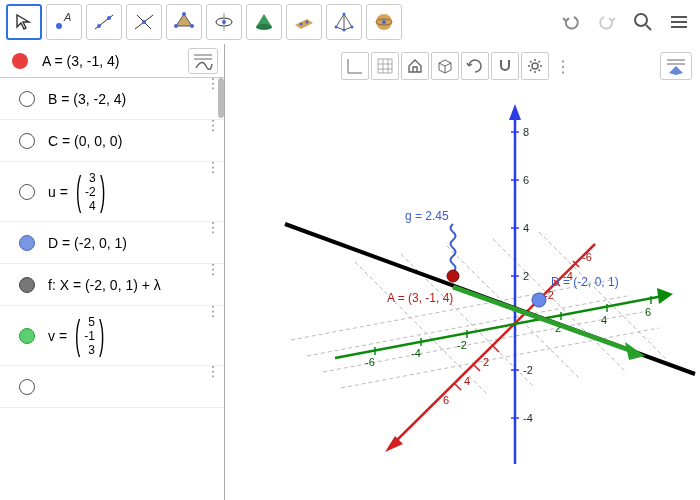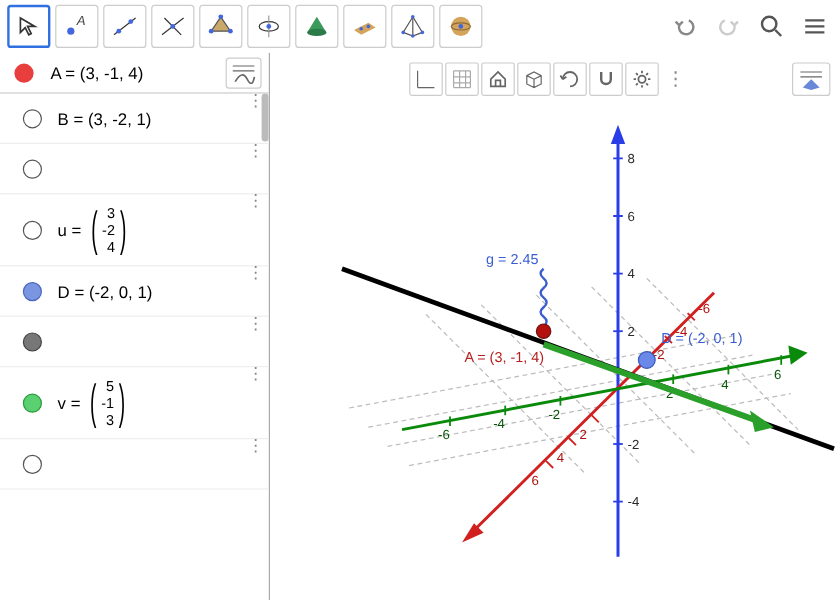--- a/index.html
+++ b/index.html
@@ -153,28 +153,29 @@
             <path d="M4 16 Q10 6 14 14 T20 12" fill="none" stroke="#666" stroke-width="1.4"></path>
           </svg>
         </div>
     </div>
     <div class="alg-list">
 
       <div class="alg-row">
         <div class="bullet-cell">
             <div class="circ"></div>
           </div>
-        <div class="content-cell">B = (3, -2, 1)</div>
+        <div class="content-cell">B = (3, -2, 4)</div>
         <div class="kebab">⋮</div>
       </div>
 
       <div class="alg-row">
         <div class="bullet-cell">
             <div class="circ"></div>
           </div>
+        <div class="content-cell">C = (0, 0, 0)</div>
         <div class="kebab">⋮</div>
       </div>
 
       <div class="alg-row tall">
         <div class="bullet-cell">
             <div class="circ"></div>
           </div>
         <div class="content-cell">
           <span>u</span>
             <span>&nbsp;=&nbsp;</span>
@@ -196,20 +197,21 @@
             <div class="circ" style="background:#7a96e0;border-color:#4a66c0"></div>
           </div>
         <div class="content-cell">D = (-2, 0, 1)</div>
         <div class="kebab">⋮</div>
       </div>
 
       <div class="alg-row">
         <div class="bullet-cell">
             <div class="circ" style="background:#777;border-color:#444"></div>
           </div>
+        <div class="content-cell" style="white-space:nowrap;overflow:hidden">f: X = (-2, 0, 1) + λ</div>
         <div class="kebab">⋮</div>
       </div>
 
       <div class="alg-row tall">
         <div class="bullet-cell">
             <div class="circ" style="background:#5ad070;border-color:#2a9a3a"></div>
           </div>
         <div class="content-cell">
           <span>v</span>
             <span>&nbsp;=&nbsp;</span>

